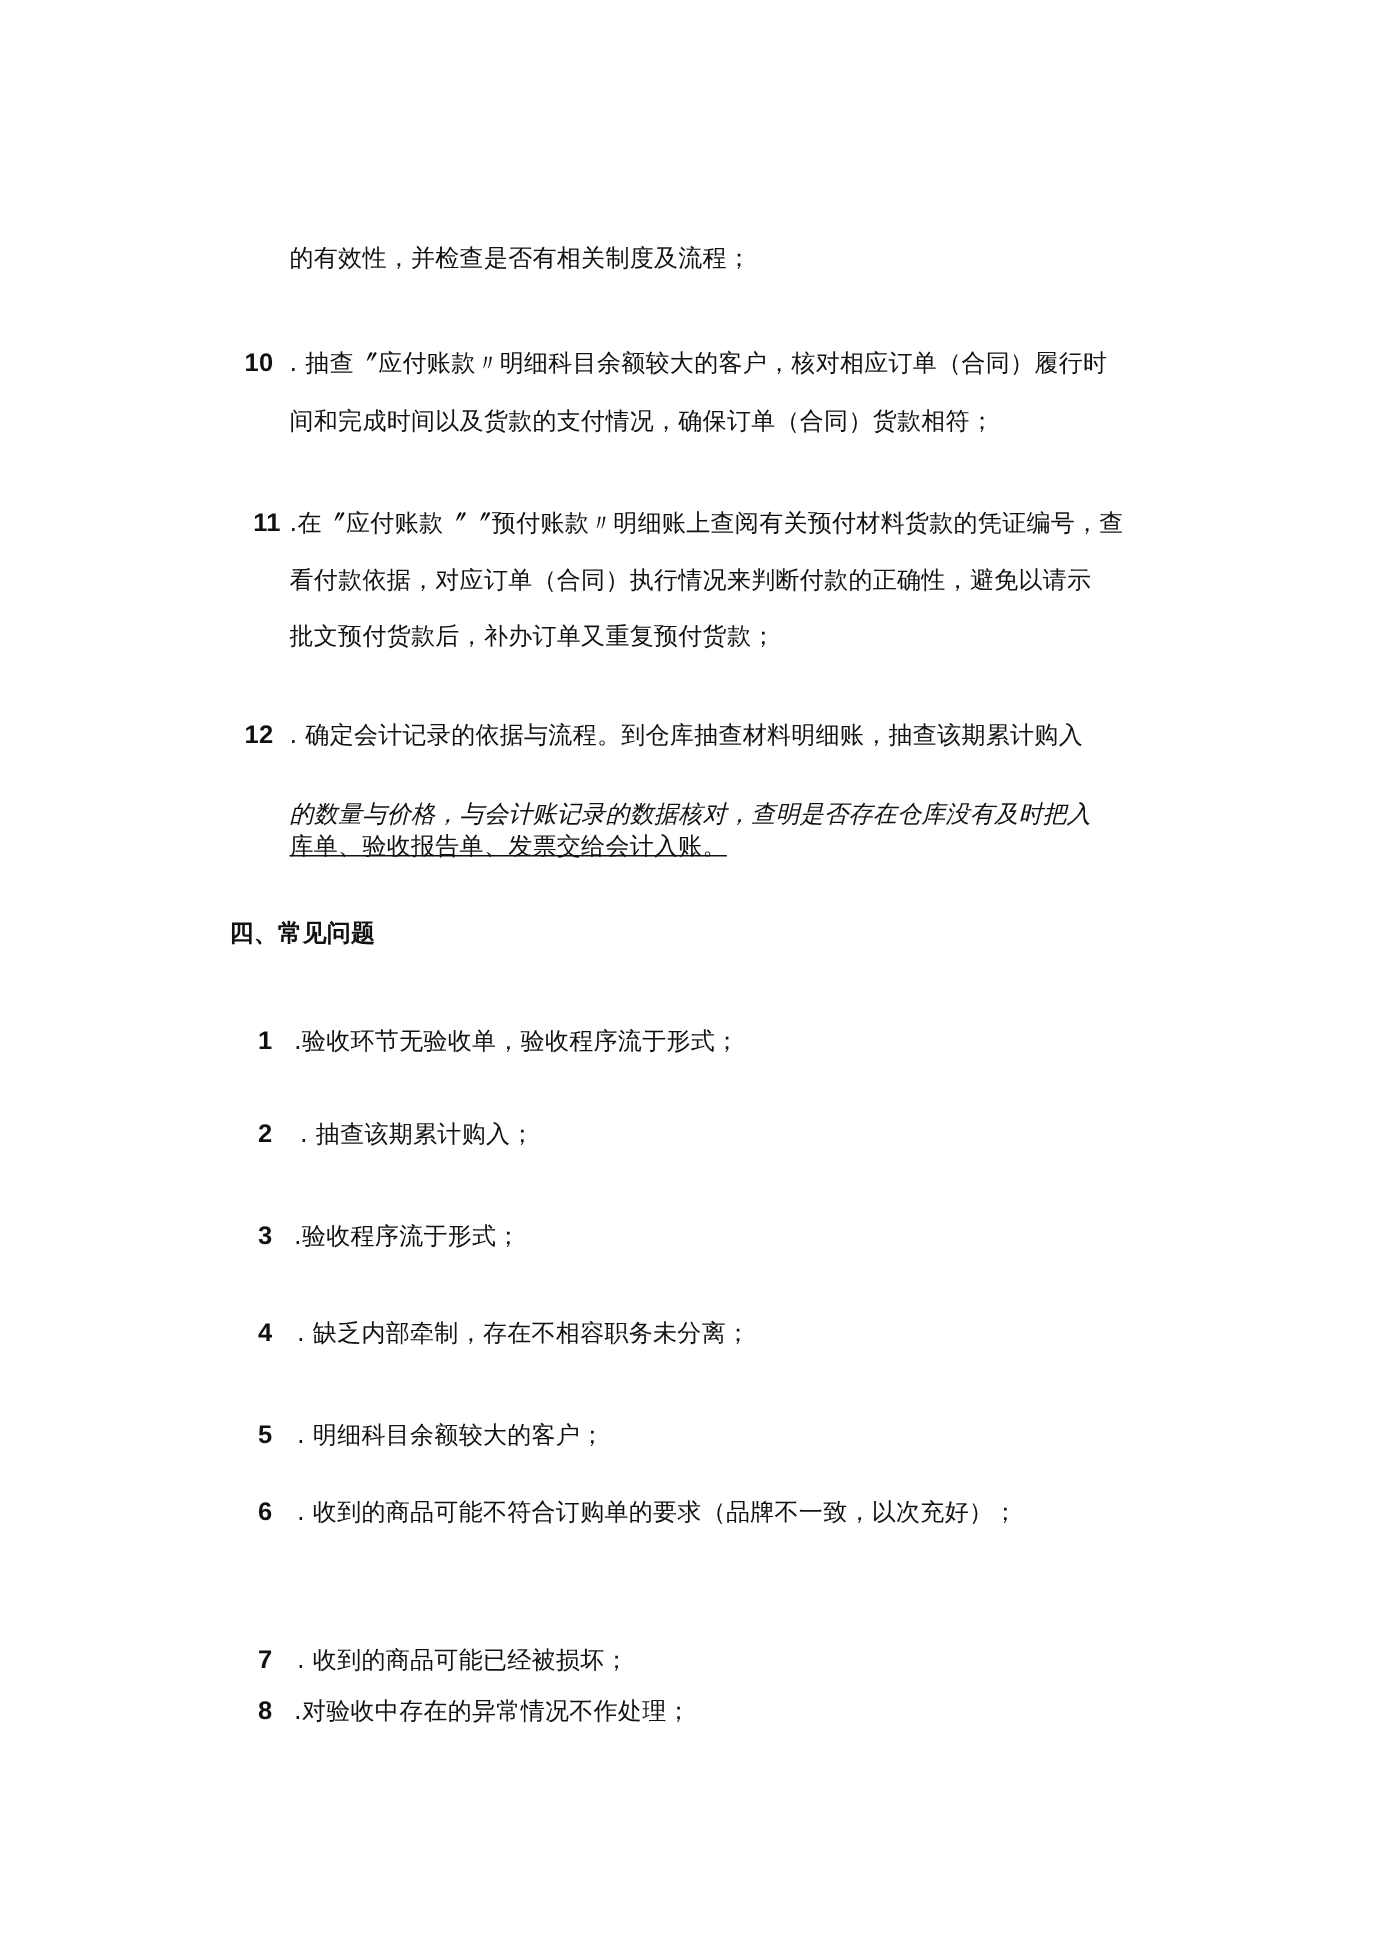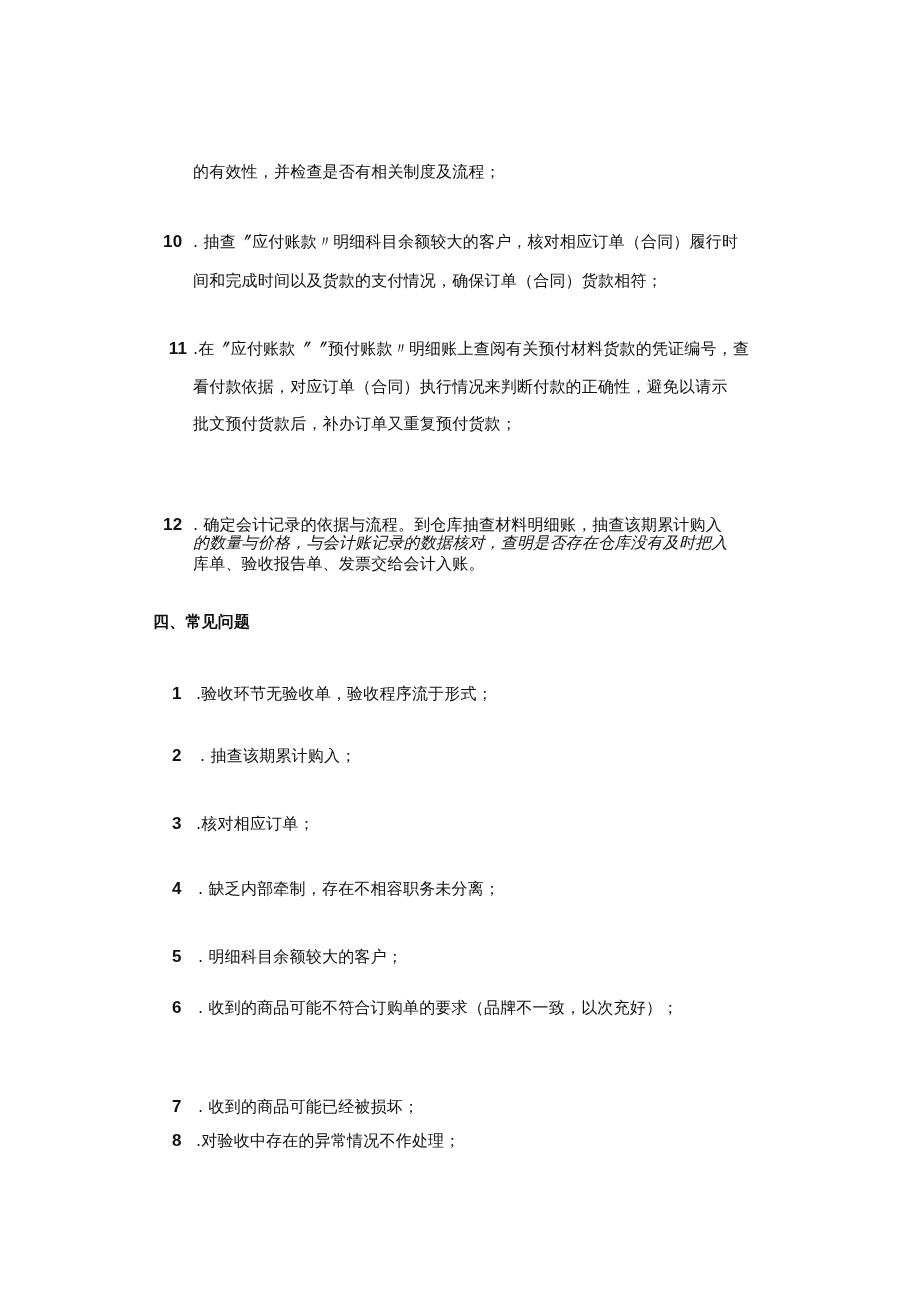--- a/index.html
+++ b/index.html
@@ -21,35 +21,35 @@
   </div>
   <div class="line" style="left:193px; top:270px;">间和完成时间以及货款的支付情况，确保订单（合同）货款相符；</div>
 
   <div class="line" style="left:163px; top:338px;text-align:center;">
     <span class="num" style="width:30px;">11</span><span>.在〞应付账款〞〞预付账款〃明细账上查阅有关预付材料货款的凭证编号，查</span>
   </div>
   <div class="line" style="left:193px; top:376px;">看付款依据，对应订单（合同）执行情况来判断付款的正确性，避免以请示</div>
   <div class="line" style="left:193px; top:413px;">批文预付货款后，补办订单又重复预付货款；</div>
 
   <div class="line" style="left:163px; top:479px;">
-    <span class="num" style="width:30px;margin-top:35px;">12</span><span>. 确定会计记录的依据与流程。到仓库抽查材料明细账，抽查该期累计购入</span>
+    <span class="num" style="width:30px;">12</span><span>. 确定会计记录的依据与流程。到仓库抽查材料明细账，抽查该期累计购入</span>
   </div>
   <div class="line" style="left:193px; top:532px;font-style:italic;">的数量与价格，与会计账记录的数据核对，查明是否存在仓库没有及时把入</div>
-  <div class="line" style="left:193px; top:553px;">库单、验收报告单、发票交给会计入账。</div>
+  <div class="line" style="left:193px; top:553px;text-decoration:underline;">库单、验收报告单、发票交给会计入账。</div>
 
   <div class="line heading" style="left:153px; top:611px;">四、常见问题</div>
 
   <div class="line" style="left:172px; top:683px;">
     <span class="num" style="width:24px;">1</span><span>.验收环节无验收单，验收程序流于形式；</span>
   </div>
   <div class="line" style="left:172px; top:745px;">
     <span class="num" style="width:28px;">2</span><span>. 抽查该期累计购入；</span>
   </div>
   <div class="line" style="left:172px; top:813px;">
-    <span class="num" style="width:24px;">3</span><span>.核对相应订单；</span>
+    <span class="num" style="width:24px;">3</span><span>.验收程序流于形式；</span>
   </div>
   <div class="line" style="left:172px; top:878px;">
     <span class="num" style="width:26px;">4</span><span>. 缺乏内部牵制，存在不相容职务未分离；</span>
   </div>
   <div class="line" style="left:172px; top:946px;">
     <span class="num" style="width:26px;">5</span><span>. 明细科目余额较大的客户；</span>
   </div>
   <div class="line" style="left:172px; top:997px;">
     <span class="num" style="width:26px;">6</span><span>. 收到的商品可能不符合订购单的要求（品牌不一致，以次充好）；</span>
   </div>

